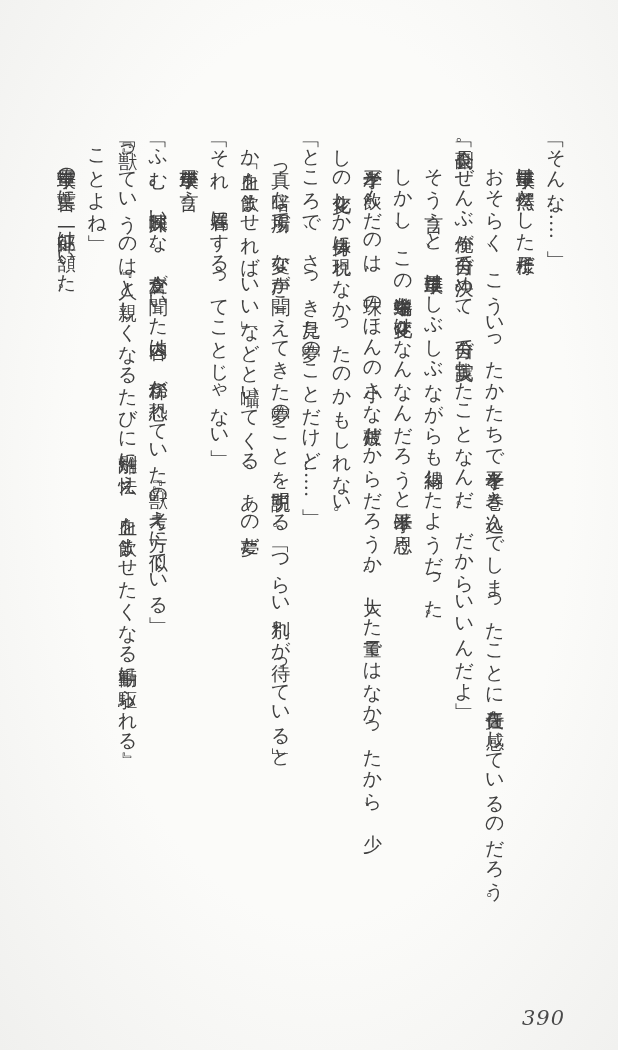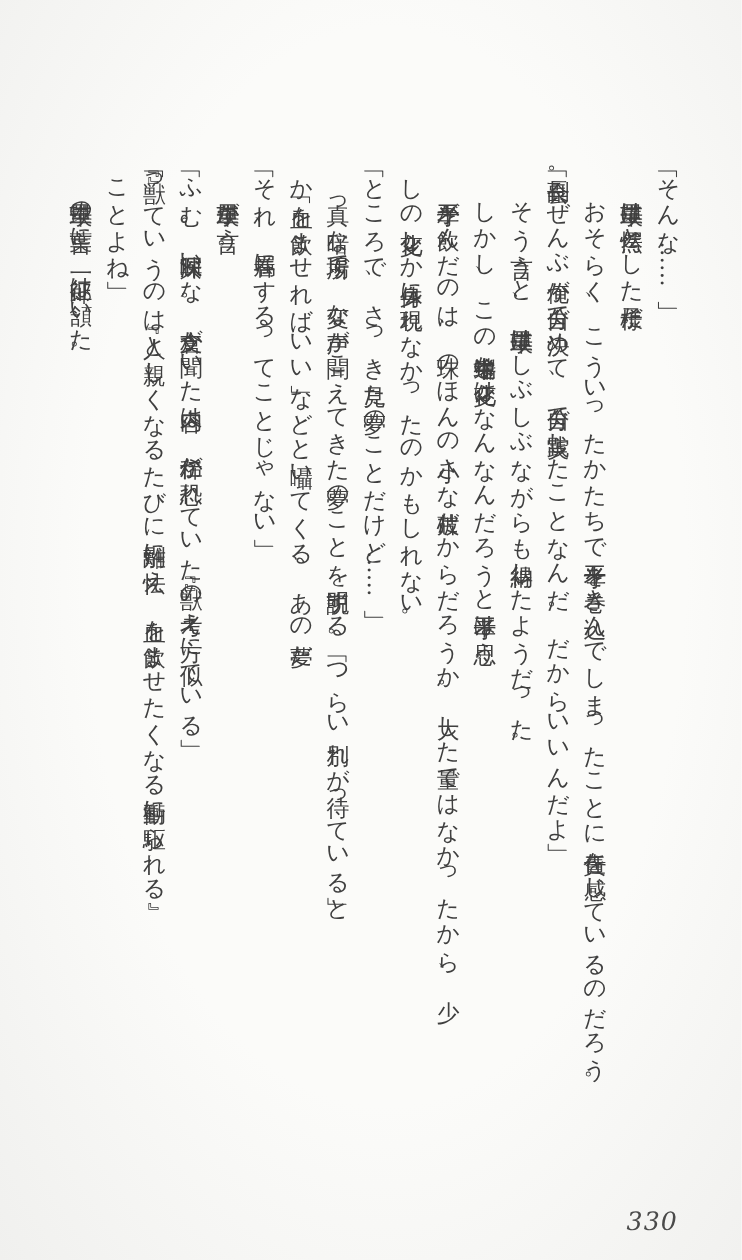--- a/index.html
+++ b/index.html
@@ -59,14 +59,14 @@
     <div class="text-line">「ところで、さっき見た夢のことだけど……」</div>
     <div class="text-line">　真っ暗な場所で、変な声が聞こえてきた夢のことを説明する。「つらい別れが待っている」と</div>
     <div class="text-line">か「血を飲ませればいい」などと囁いてくる、あの夢だ。</div>
     <div class="text-line">「それ、眷属にするってことじゃない」</div>
     <div class="text-line">　瑛里華が言う。</div>
     <div class="text-line">「ふむ。興味深いな。支倉が聞いた内容は、稀仁が恐れていた『獣』の考え方に似ている」</div>
     <div class="text-line">「『獣』っていうのは『人と親しくなるたびに別離に怯え、血を飲ませたくなる衝動に駆られる』</div>
     <div class="text-line">ことよね」</div>
     <div class="text-line">　瑛里華の言葉に、征一郎は頷いた。</div>
   </div>
-  <div class="page-number">330</div>
+  <div class="page-number">390</div>
 </div>
 
 </body></html>

